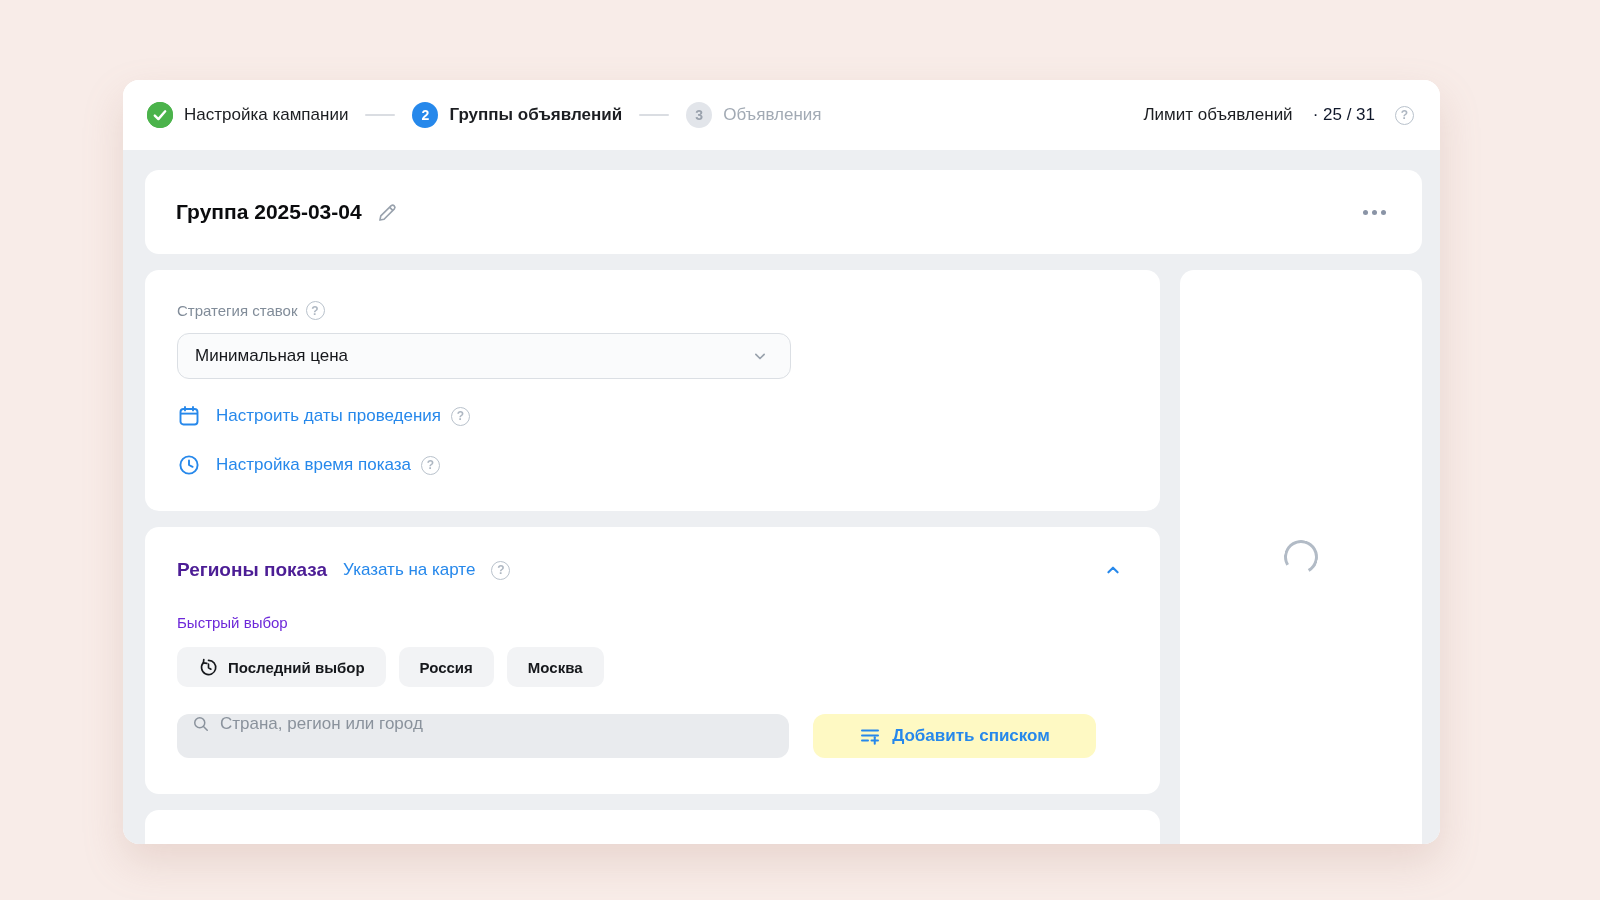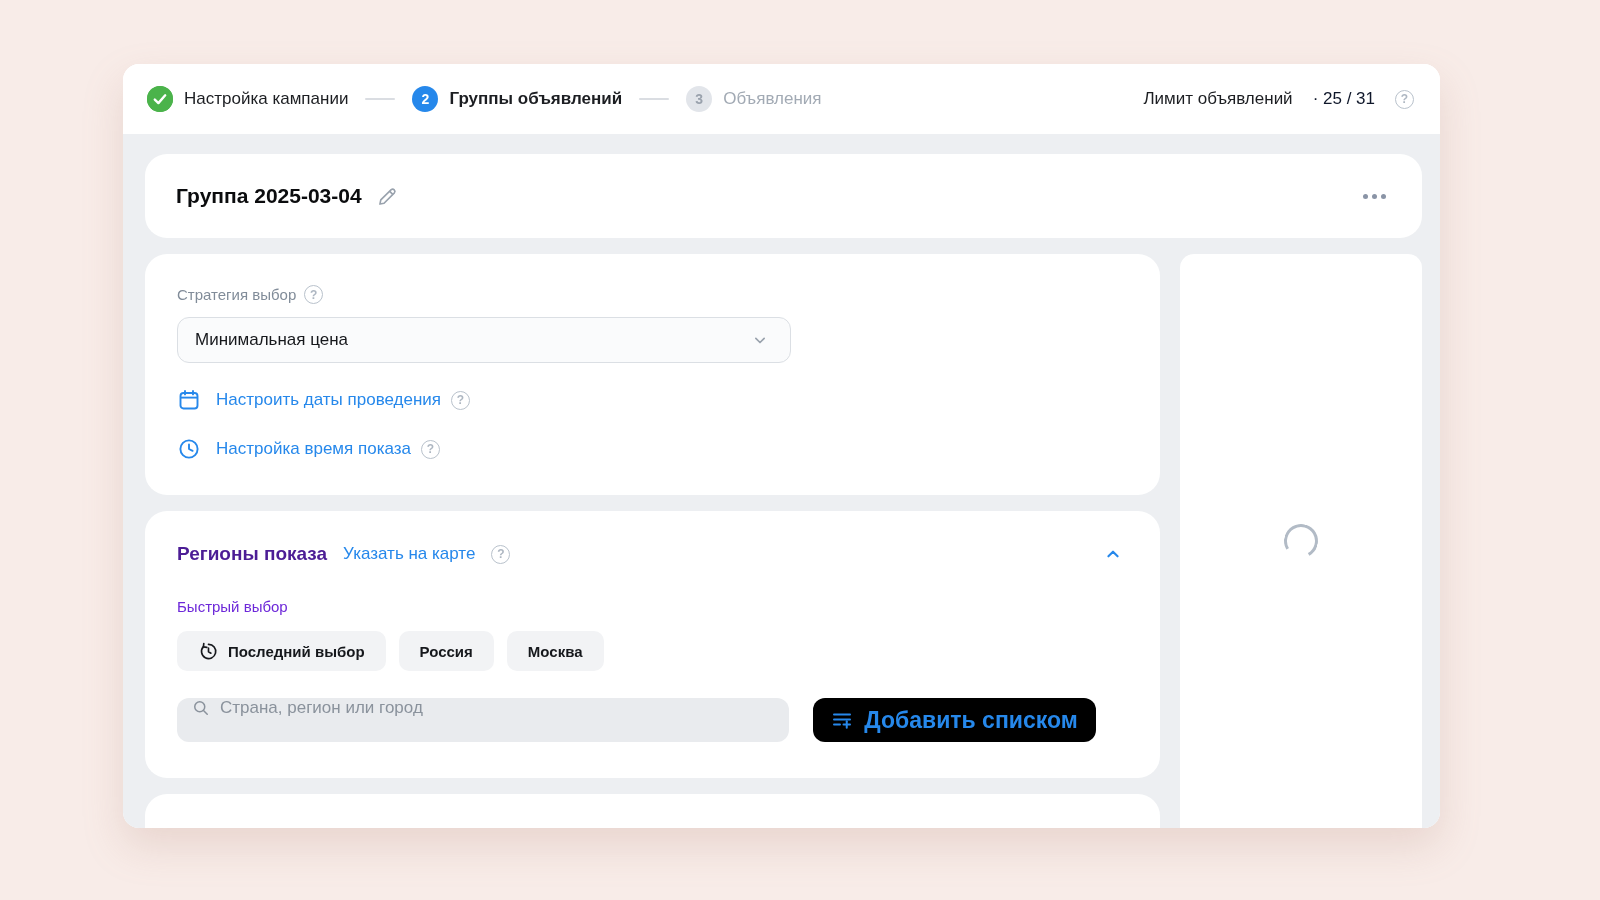--- a/index.html
+++ b/index.html
@@ -1,20 +1,20 @@
 <!DOCTYPE html>
 <html><head>
 <meta charset="utf-8">
 <style>
   * { margin:0; padding:0; box-sizing:border-box; }
   html,body { width:1600px; height:900px; overflow:hidden;
     font-family:"Liberation Sans","DejaVu Sans",sans-serif; }
   body { background:#f8ece8; position:relative; }
 
-  .app { position:absolute; left:123px; top:64px; width:1317px; height:764px;
+  .app { position:absolute; left:123px; top:80px; width:1317px; height:764px;
     border-radius:16px; overflow:hidden; background:#fff;
     box-shadow:0 18px 40px rgba(176,132,120,.22); }
 
   
   .topbar { height:70px; background:#fff; display:flex; align-items:center;
     padding:0 26px 0 24px; }
   .stepper { display:flex; align-items:center; }
   .step { display:flex; align-items:center; gap:11px; font-size:17px; color:#1c1e22; cursor:pointer; }
   .badge { width:26px; height:26px; border-radius:50%; display:flex; align-items:center;
     justify-content:center; font-size:14px; font-weight:700; flex:0 0 auto; }
@@ -28,21 +28,21 @@
   .limit { margin-left:auto; display:flex; align-items:center; gap:20px; font-size:17px; }
   .limit-label { color:#1c1e22; }
   .limit-value { color:#0f172a; }
 
   .help { width:19px; height:19px; border-radius:50%; border:1.5px solid #b9c2cc;
     color:#aeb7c2; font-size:12px; font-weight:700; display:inline-flex;
     align-items:center; justify-content:center; flex:0 0 auto; cursor:pointer; }
 
   
   .content { background:#edeff2; height:694px; padding:20px 18px 0 22px; }
-  .card { background:#fff; border-radius:22px; }
+  .card { background:#fff; border-radius:14px; }
 
   .group-card { height:84px; display:flex; align-items:center; padding:0 30px 0 31px;
     margin-bottom:16px; }
   .group-title { font-size:21px; font-weight:700; color:#0b0c0e; }
   .edit-btn { margin-left:14px; display:flex; cursor:pointer; }
   .more-btn { margin-left:auto; display:flex; gap:4px; cursor:pointer; padding:6px; }
   .more-btn i { width:5px; height:5px; border-radius:50%; background:#8a94a6; }
 
   .columns { display:flex; gap:20px; align-items:stretch; }
   .main-col { width:1015px; display:flex; flex-direction:column; gap:16px; }
@@ -69,22 +69,22 @@
   .chip { height:40px; border-radius:10px; background:#f2f3f5; display:flex;
     align-items:center; gap:9px; padding:0 21px; font-size:15px; font-weight:600;
     color:#16181c; cursor:pointer; white-space:nowrap; }
   .search-row { margin-top:27px; display:flex; gap:24px; }
   .search-box { flex:0 0 612px; height:44px; background:#e9ebee; border-radius:12px;
     display:flex; align-items:flex-start; gap:9px; padding:0 14px; }
   .search-box input { flex:1; border:none; outline:none; background:transparent;
     font-size:17px; color:#1c1e21; font-family:inherit; }
   .search-box input::placeholder { color:#8a929c; }
   .add-list-btn { width:283px; height:44px; border:none; border-radius:12px;
-    background:#000000; display:flex; align-items:center; justify-content:center;
-    gap:11px; font-size:23px; font-weight:600; color:#2688eb; cursor:pointer;
+    background:#fef9c3; display:flex; align-items:center; justify-content:center;
+    gap:11px; font-size:17px; font-weight:600; color:#2688eb; cursor:pointer;
     font-family:inherit; }
 
   .peek-card { height:90px; }
 
   
   .right-panel { flex:1; background:#fff; border-radius:14px; display:flex;
     align-items:center; justify-content:center; padding-bottom:56px; }
   .spinner { width:34px; height:34px; border-radius:50%;
     border:3px solid #b2bbc6; border-bottom-color:transparent;
     transform:rotate(15deg); animation:spin .9s linear infinite; }
@@ -147,21 +147,21 @@
           <i></i>
           <i></i>
         </span>
     </div>
 
     <div class="columns">
       <div class="main-col">
 
         <div class="card strategy-card">
           <div class="field-label">
-            <span>Стратегия выбор</span>
+            <span>Стратегия ставок</span>
             <span class="help">?</span>
           </div>
 
           <div class="select">
             <span>Минимальная цена</span>
             <span class="chev">
               <svg width="20" height="20" viewBox="0 0 24 24">
                 <polyline points="7,10 12,15 17,10" fill="none" stroke="#99a2ad" stroke-width="2" stroke-linecap="round" stroke-linejoin="round"></polyline>
               </svg>
             </span>

